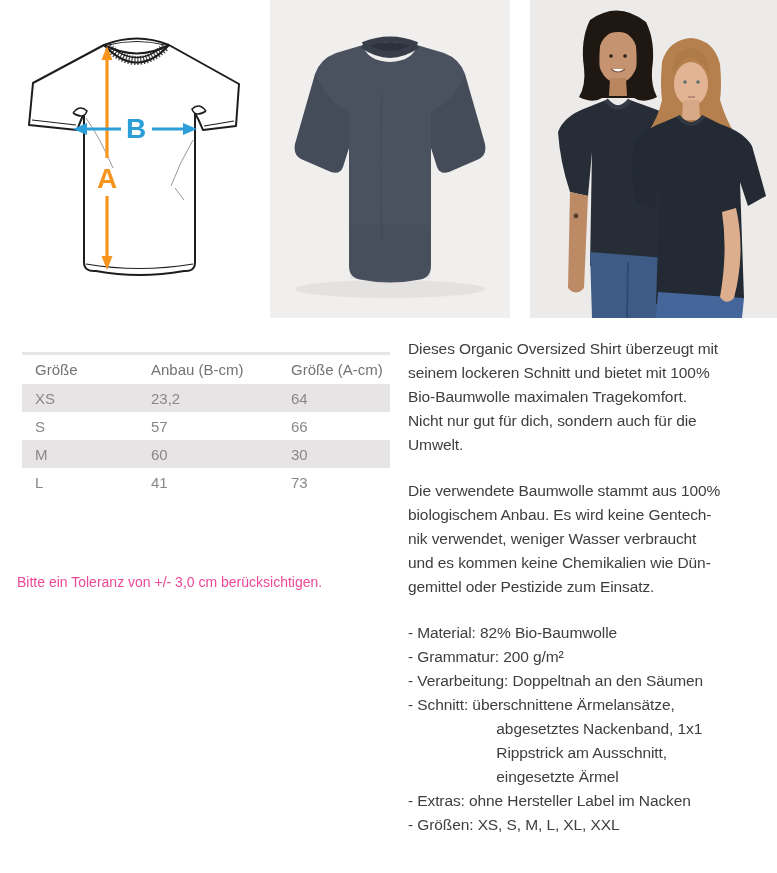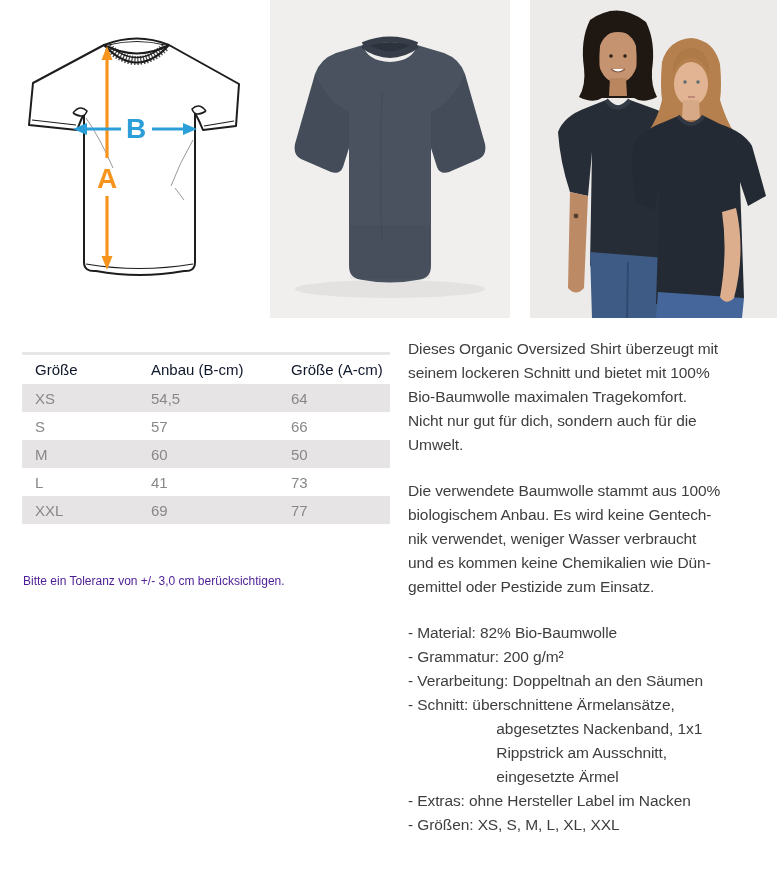--- a/index.html
+++ b/index.html
@@ -7,27 +7,27 @@
   #page{position:relative;width:777px;height:873px;background:#ffffff;overflow:hidden;}
 
   
   #size-diagram{position:absolute;left:25px;top:16px;width:215px;height:284px;}
   #product-photo{position:absolute;left:270px;top:0;width:240px;height:318px;}
   #models-photo{position:absolute;left:530px;top:0;width:247px;height:318px;}
 
   
   #size-table{position:absolute;left:22px;top:352px;width:368px;border-collapse:collapse;
     table-layout:fixed;font-size:15px;color:#8a8788;border-top:3px solid #e7e5e5;}
-  #size-table th{font-weight:normal;text-align:left;padding:6px 0 6px 13px;color:#0f172a;}
+  #size-table th{font-weight:normal;text-align:left;padding:6px 0 6px 13px;color:#737373;}
   #size-table td{padding:4px 0 4px 13px;}
   #size-table tbody tr{height:28px;padding-left:28px;}
   #size-table tbody tr:nth-child(odd){background:#e6e4e4;}
 
-  #tolerance-note{position:absolute;left:23px;top:574px;width:390px;
-    font-size:12px;color:#4c1d95;}
+  #tolerance-note{position:absolute;left:17px;top:574px;width:390px;
+    font-size:14px;color:#ec4899;}
 
   
   #description{position:absolute;left:408px;top:337px;width:368px;
     font-size:15.5px;line-height:24px;color:#3e3e3e;letter-spacing:-0.1px;}
   .desc-block{white-space:pre-wrap;margin:0 0 22px 0;}
 </style>
 </head>
 <body>
 
 <div id="page">
@@ -140,42 +140,37 @@
     <thead>
       <tr>
         <th>Größe</th>
         <th>Anbau (B-cm)</th>
         <th>Größe (A-cm)</th>
       </tr>
     </thead>
     <tbody>
       <tr>
         <td>XS</td>
-        <td>54,5</td>
+        <td>23,2</td>
         <td>64</td>
       </tr>
       <tr>
         <td>S</td>
         <td>57</td>
         <td>66</td>
       </tr>
       <tr>
         <td>M</td>
         <td>60</td>
-        <td>50</td>
+        <td>30</td>
       </tr>
       <tr>
         <td>L</td>
         <td>41</td>
         <td>73</td>
-      </tr>
-      <tr>
-        <td>XXL</td>
-        <td>69</td>
-        <td>77</td>
       </tr>
     </tbody>
   </table>
 
   <div id="tolerance-note">Bitte ein Toleranz von +/- 3,0 cm berücksichtigen.</div>
 
   <div id="description">
     <p class="desc-block">Dieses Organic Oversized Shirt überzeugt mit
 seinem lockeren Schnitt und bietet mit 100%
 Bio-Baumwolle maximalen Tragekomfort.

